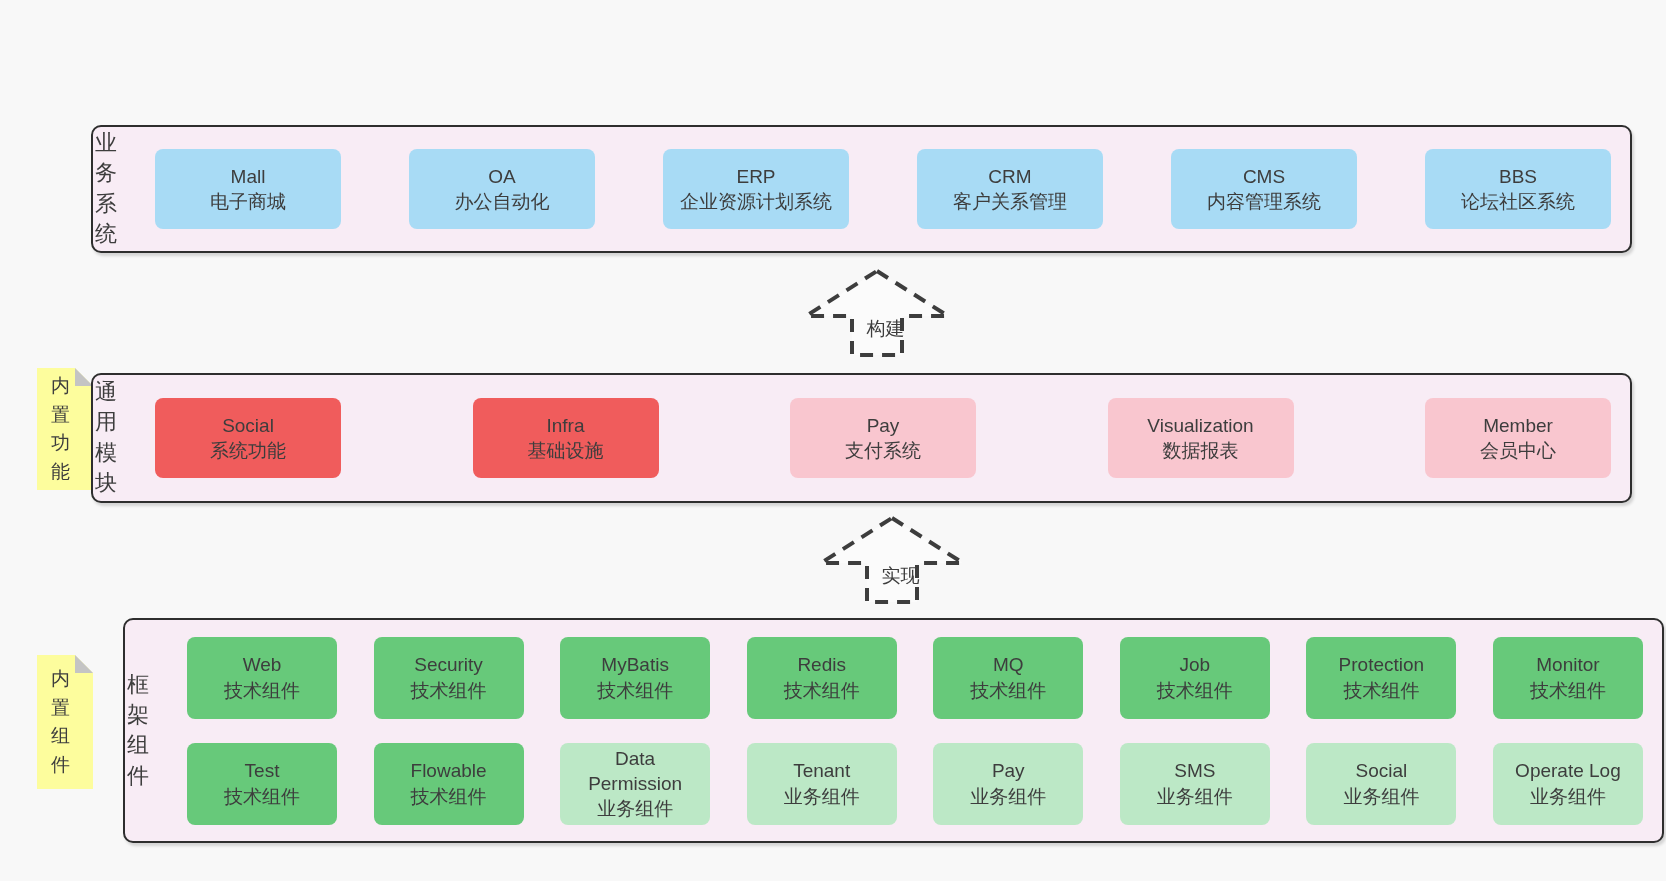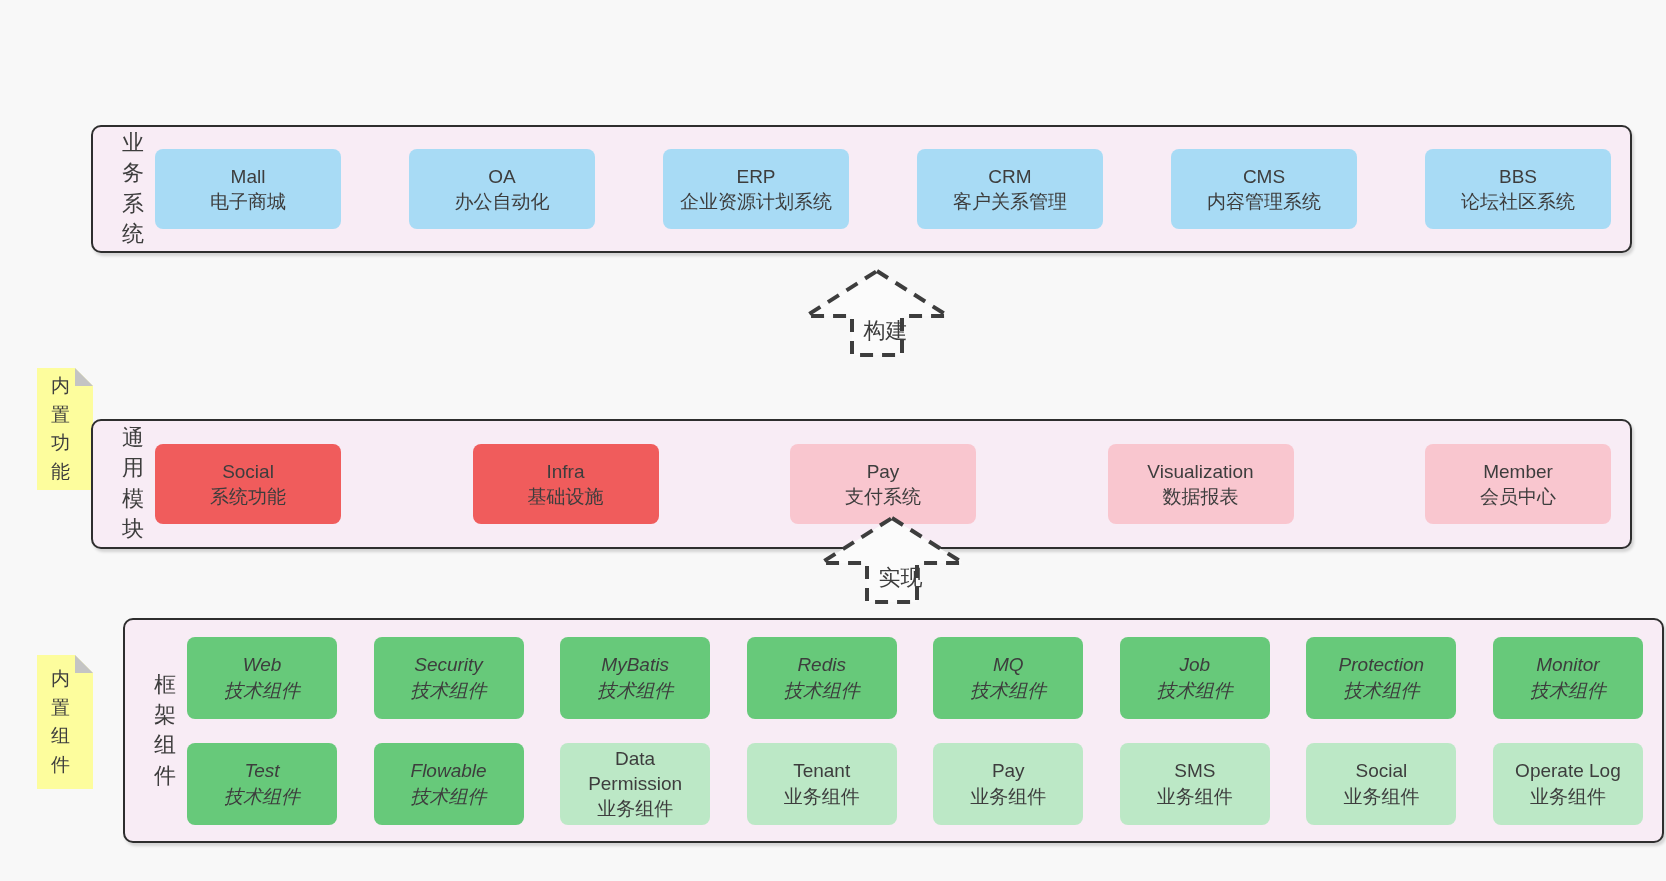--- a/index.html
+++ b/index.html
@@ -13,43 +13,43 @@
   body{
     position:relative;background:var(--page-bg);overflow:hidden;
     font-family:"Liberation Sans","DejaVu Sans",sans-serif;color:var(--text);
   }
   .band{
     position:absolute;left:91px;width:1541px;
     background:var(--band-bg);border:2px solid var(--band-border);
     border-radius:10px;box-shadow:2px 3px 3px rgba(0,0,0,0.15);
   }
   .band-business{top:125px;height:128px;}
-  .band-modules{top:373px;height:130px;margin-top:46px;}
+  .band-modules{top:373px;height:130px;}
   .band-components{top:618px;height:225px;margin-left:32px;}
   .band-label{
-    position:absolute;left:29px;top:50%;transform:translateY(-50%);
+    position:absolute;left:2px;top:50%;transform:translateY(-50%);
     width:1em;font-size:22px;line-height:1.38;word-break:break-all;
     text-align:center;color:var(--text);
   }
   .rows{
     position:absolute;left:62px;right:19px;top:0;bottom:0;
     display:flex;flex-direction:column;justify-content:center;gap:24px;
   }
   .row{display:flex;justify-content:space-between;}
   .box{
     height:80px;border-radius:8px;
     display:flex;flex-direction:column;align-items:center;justify-content:center;
     text-align:center;font-size:19px;line-height:1.32;padding:4px 6px;
   }
   .cols6 .box{width:186px;}
   .cols8 .box{width:150px;height:82px;}
   .v-blue{background:var(--blue);}
   .v-red{background:var(--red);}
   .v-pink{background:var(--pink);}
-  .v-green{background:var(--green);font-style:italic;}
+  .v-green{background:var(--green);}
   .v-green-light{background:var(--green-light);}
   .sticky{
     position:absolute;left:37px;width:56px;background:var(--yellow);
     clip-path:polygon(0 0,calc(100% - 18px) 0,100% 18px,100% 100%,0 100%);
     z-index:0;
   }
   .sticky-modules{top:368px;height:122px;}
   .sticky-components{top:655px;height:134px;}
   .sticky .fold{
     position:absolute;top:0;right:0;width:18px;height:18px;
@@ -60,21 +60,21 @@
     width:1em;font-size:19px;line-height:1.5;word-break:break-all;
     text-align:right;color:var(--text);
   }
   .band{z-index:1;}
   .arrow{position:absolute;width:150px;height:90px;z-index:1;}
   .arrow-build{left:802px;top:268px;}
   .arrow-implement{left:817px;top:515px;}
   .arrow svg{display:block;width:150px;height:90px;}
   .arrow .arrow-label{
     position:absolute;left:17px;right:0;top:48px;
-    text-align:center;font-size:22px;color:var(--text);
+    text-align:center;font-size:19px;color:var(--text);
   }
 </style>
 </head>
 <body>
 
 <div>
 
   <div class="sticky sticky-modules">
     <div class="fold"></div>
     <div class="vtext">内置功能</div>

